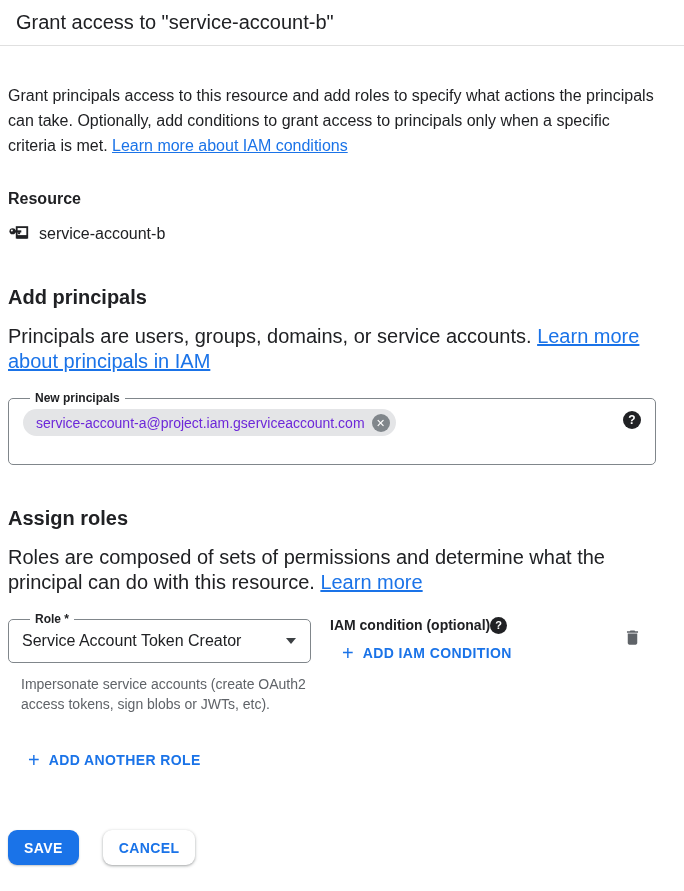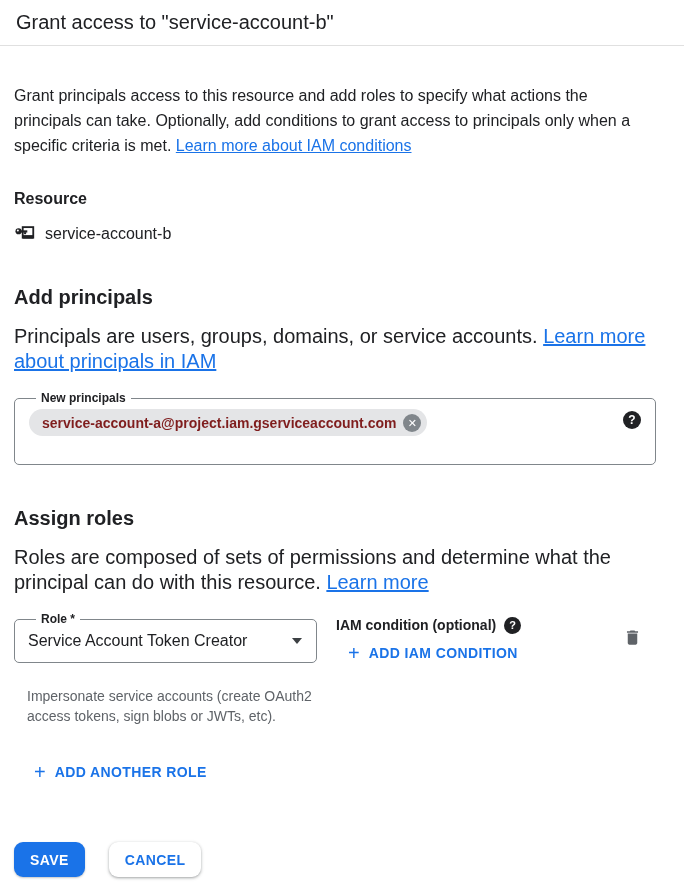--- a/index.html
+++ b/index.html
@@ -17,21 +17,21 @@
     padding: 10px 16px 11px 16px;
     border-bottom: 1px solid #e0e0e0;
   }
   .dialog-title {
     font-size: 20px;
     font-weight: 400;
     line-height: 24px;
     color: #202124;
   }
   
-  .dialog-body { padding: 0 28px 0 14px; }
+  .dialog-body { padding: 0 28px 0 8px; }
 
   .intro-text {
     margin-top: 37px;
     font-size: 16px;
     line-height: 25px;
     color: #202124;
   }
   a.link {
     color: #1a73e8;
     text-decoration: underline;
@@ -101,23 +101,22 @@
     display: inline-flex;
     align-items: center;
     background: #e4e5e7;
     border-radius: 14px;
     height: 27px;
     padding: 0 6px 0 13px;
     max-width: 520px;
   }
   .chip-text {
     font-size: 14px;
-    color: #7f1d1d;
+    color: #6d28d9;
     white-space: nowrap;
-    font-weight: bold;
   }
   .chip-remove {
     margin-left: 7px;
     width: 18px; height: 18px;
     border-radius: 50%;
     background: #80868b;
     color: #fff;
     border: none;
     font-size: 11px;
     line-height: 18px;
@@ -156,32 +155,31 @@
   }
   .role-value { font-size: 16px; color: #202124; flex: 1; }
   .caret-down {
     width: 0; height: 0;
     border-left: 5px solid transparent;
     border-right: 5px solid transparent;
     border-top: 6px solid #3c4043;
     display: inline-block;
   }
   .role-helper {
-    margin-top: 24px;
+    margin-top: 12px;
     padding-left: 13px;
     font-size: 14px;
     line-height: 19.5px;
     color: #5f6368;
     width: 300px;
   }
   .condition-col { margin-left: 19px; flex: none; }
   .cond-header {
     display: flex;
     align-items: center;
-    gap: 8px;
     margin-top: -3px;
   }
   .cond-label { font-size: 14px; font-weight: 600; color: #202124; line-height: 18px; }
   .cond-header .help-badge { width: 17px; height: 17px; line-height: 17px; font-size: 11px; }
   .text-button {
     display: inline-flex;
     align-items: center;
     background: none;
     border: none;
     color: #1a73e8;

